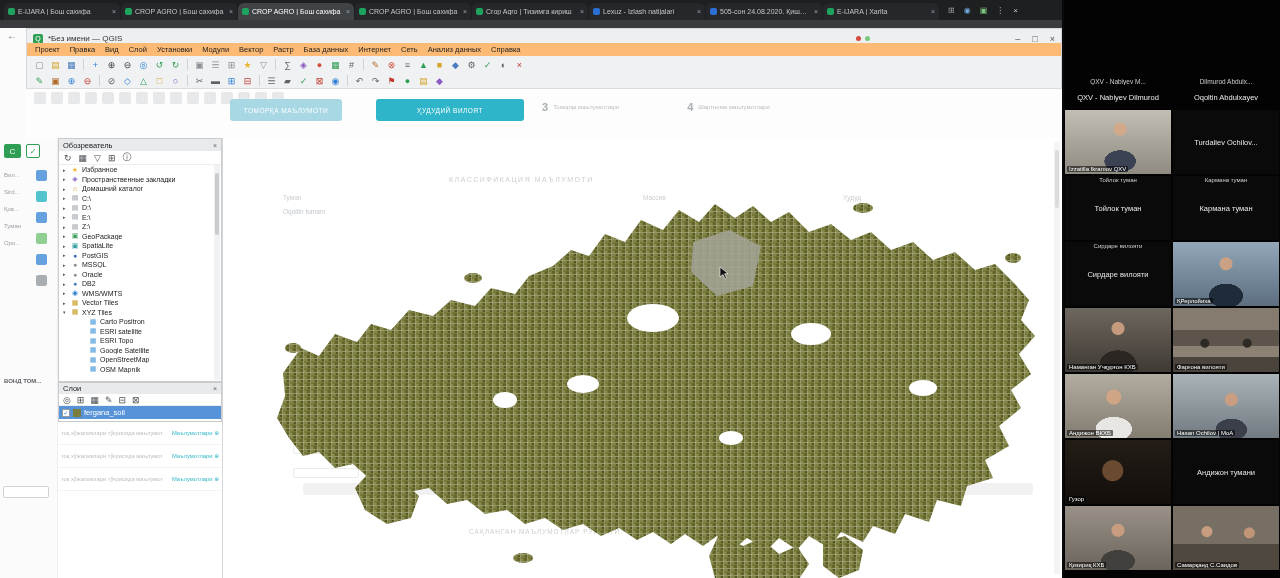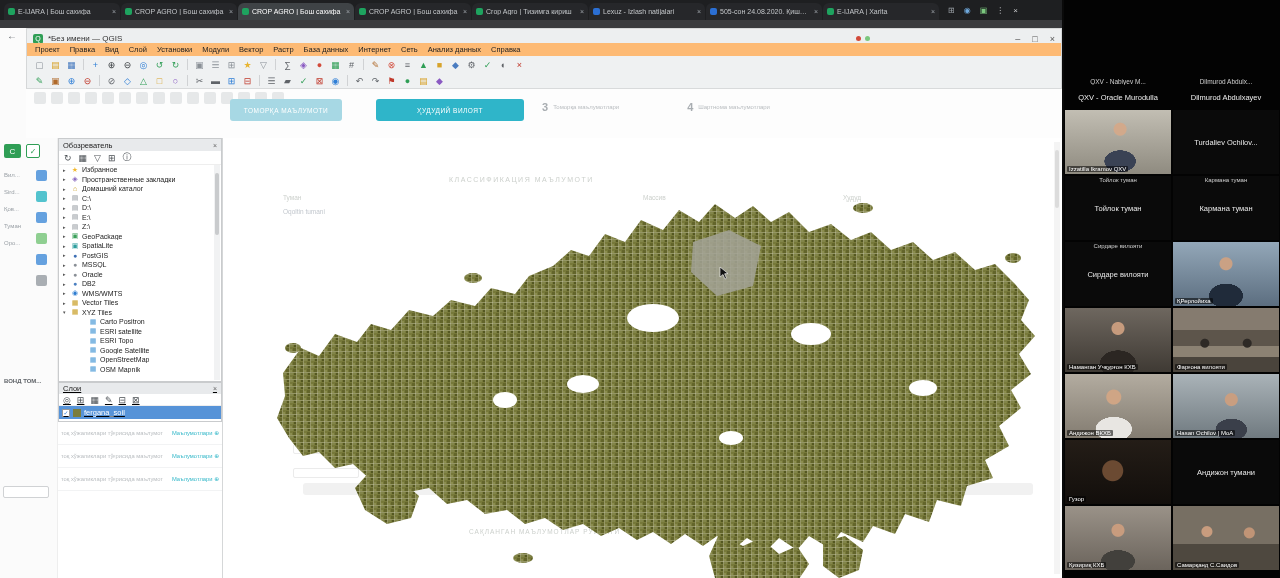--- a/index.html
+++ b/index.html
@@ -73,21 +73,21 @@
   .tree{position:absolute;top:26px;bottom:1px;left:0;right:7px;overflow:hidden;}
   .trow{height:9.5px;display:flex;align-items:center;gap:3px;font-size:7px;color:#222;padding-left:4px;white-space:nowrap;overflow:hidden;}
   .trow.d1{padding-left:22px;}
   .texp{width:5px;font-size:5px;color:#555;flex:none;}
   .tree-ic{font-size:7px;width:8px;text-align:center;flex:none;}
   .tlab{overflow:hidden;text-overflow:ellipsis;}
   .tscroll{position:absolute;right:1px;top:26px;width:6px;bottom:1px;background:#f1f2f3;}
   .tthumb{position:absolute;left:1px;top:8px;width:4px;height:62px;background:#c9cbcd;border-radius:2px;}
 
   
-  #lpanel{left:58px;top:382px;width:164px;height:40px;background:#fff;border:1px solid #c9cbcd;box-sizing:border-box;text-decoration:underline;}
+  #lpanel{left:58px;top:382px;width:164px;height:40px;background:#fff;border:1px solid #c9cbcd;box-sizing:border-box;}
   .ltools{height:11px;display:flex;gap:6px;align-items:center;padding:0 4px;font-size:7px;color:#4a4f54;border-bottom:1px solid #eee;}
   .lrow{height:13px;background:#5693d8;display:flex;align-items:center;gap:3px;padding:0 3px;color:#fff;font-size:7.5px;}
   .lcheck{width:8px;height:8px;background:#fff;border:1px solid #999;font-size:6px;color:#2f7fd6;display:flex;align-items:center;justify-content:center;box-sizing:border-box;flex:none;}
   .lswatch{width:8px;height:8px;background:#7b7d3c;flex:none;}
 
   
   #wrows{left:58px;top:422px;width:164px;height:156px;background:#fff;}
   .wrow{height:23px;border-bottom:1px solid #f2f3f4;display:flex;align-items:center;gap:4px;padding:0 3px;box-sizing:border-box;}
   .wtext{font-size:5.8px;color:#b9bdc0;flex:1;line-height:1.15;}
   .wlink{font-size:5.8px;color:#35b8c9;white-space:nowrap;}
@@ -590,22 +590,22 @@
   </div>
 
   <div class="a" id="vdivider"></div>
 
   <div class="a" id="vpanel">
     <div class="vcaps">
         <span class="vcap">QXV - Nabiyev M...</span>
         <span class="vcap">Dilmurod Abdulx...</span>
       </div>
     <div class="vnames">
-        <span class="vname">QXV - Oracle Murodulla</span>
-        <span class="vname">Dilmurod Abdulxayev</span>
+        <span class="vname">QXV - Nabiyev Dilmurod</span>
+        <span class="vname">Oqoltin Abdulxayev</span>
       </div>
     <div class="vgrid">
         <div class="tile t-office-light">
 
     <span class="chip">Izzatilla Ikramov QXV</span>
   </div>
         <div class="tile t-black">
 
     <span class="center">Turdaliev Ochilov...</span>
 

